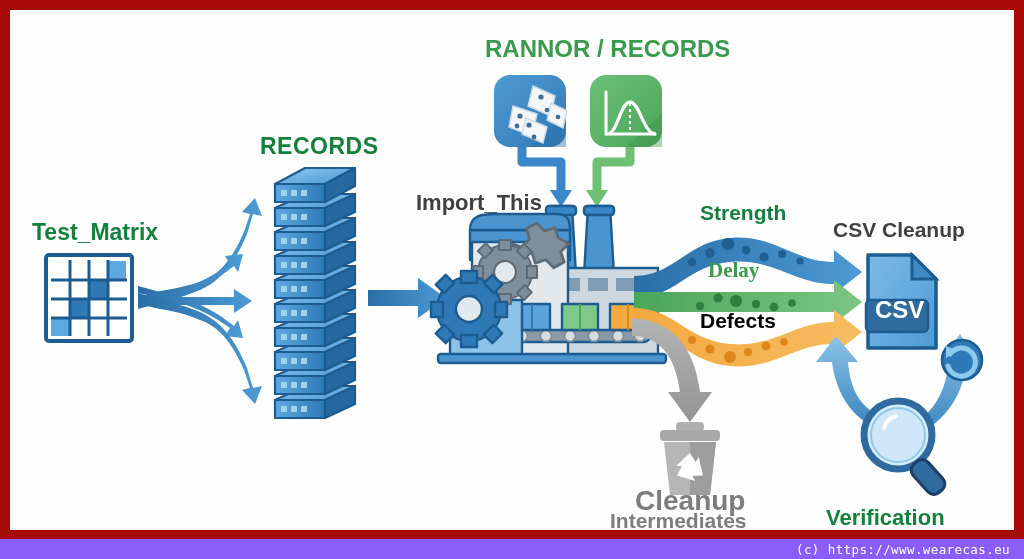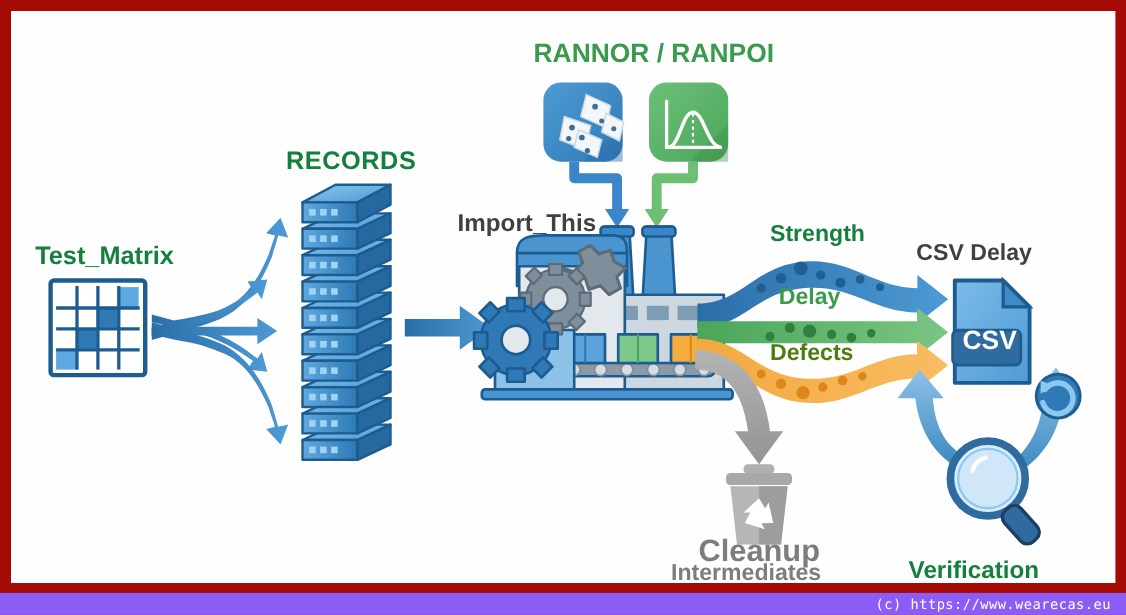--- a/index.html
+++ b/index.html
@@ -5,21 +5,21 @@
   html,body{margin:0;padding:0;background:#ffffff;}
   body{width:1024px;height:559px;overflow:hidden;font-family:"Liberation Sans",sans-serif;}
   #frame{position:relative;width:1024px;height:559px;background:#a50a05;box-sizing:border-box;}
   #canvas{position:absolute;left:10px;top:10px;width:1004px;height:520px;background:#fefefe;overflow:hidden;}
   #watermark{position:absolute;left:0;bottom:0;width:1024px;height:20px;background:#8b5cf6;color:#ffffff;
              font-family:"DejaVu Sans Mono",monospace;font-size:12.5px;letter-spacing:.4px;
              display:flex;align-items:center;justify-content:flex-end;padding-right:14px;box-sizing:border-box;}
   .lbl{position:absolute;font-weight:bold;white-space:nowrap;line-height:1.05;}
   .c-blue{color:#15803d;}
   .c-green{color:#3a9b4f;}
-  .c-orange{color:#4d7c0f;text-align:right;}
+  .c-orange{color:#000000;text-align:right;}
   .c-gray{color:#7d7d7d;}
   .c-navy{color:#404040;}
   svg{position:absolute;left:0;top:0;overflow:visible;}
   #art{position:absolute;left:0;top:0;width:1004px;height:520px;}
 </style>
 </head>
 <body>
 
 <div id="frame">
   <div id="canvas">
@@ -389,26 +389,26 @@
       <g>
         <circle cx="888" cy="425" r="34" fill="#d8ecfa" stroke="#2f6b9e" stroke-width="7"></circle>
         <circle cx="888" cy="425" r="27" fill="#cfe7f8" stroke="#8cc9ef" stroke-width="2"></circle>
         <path d="M874,418 a17,17 0 0 1 12,-12" fill="none" stroke="#ffffff" stroke-width="4" stroke-linecap="round"></path>
         <rect x="908" y="448" width="20" height="38" rx="8" transform="rotate(-42 918 467)" fill="#2f6b9e" stroke="#1d3f66" stroke-width="3"></rect>
       </g>
     </svg>
 
     <div class="lbl c-blue" style="left:22px;top:210px;font-size:23px;">Test_Matrix</div>
     <div class="lbl c-blue" style="left:250px;top:124px;font-size:23px;letter-spacing:.5px;">RECORDS</div>
-    <div class="lbl c-green" style="left:475px;top:26px;font-size:24px;">RANNOR / RANPOI</div>
+    <div class="lbl c-green" style="left:475px;top:26px;font-size:24px;">RANNOR / RECORDS</div>
     <div class="lbl c-navy" style="left:406px;top:181px;font-size:22px;">Import_This</div>
     <div class="lbl c-blue" style="left:690px;top:192px;font-size:21px;">Strength</div>
-    <div class="lbl c-green" style="left:698px;top:249px;font-size:21px;">Delay</div>
+    <div class="lbl c-green" style="left:698px;top:249px;font-size:21px;font-family:Liberation Serif, serif;">Delay</div>
     <div class="lbl c-orange" style="left:690px;top:300px;font-size:21px;">Defects</div>
-    <div class="lbl c-navy" style="left:823px;top:209px;font-size:21px;">CSV Delay</div>
+    <div class="lbl c-navy" style="left:823px;top:209px;font-size:21px;">CSV Cleanup</div>
     <div class="lbl" style="left:865px;top:287px;font-size:24px;color:#ffffff;">CSV</div>
     <div class="lbl c-gray" style="left:625px;top:476px;font-size:28px;">Cleanup</div>
     <div class="lbl c-gray" style="left:600px;top:500px;font-size:21px;">Intermediates</div>
     <div class="lbl c-blue" style="left:816px;top:496px;font-size:22px;text-align:center;">Verification</div>
   </div>
 
   <div id="watermark">
     <span>(c) https://www.wearecas.eu</span>
   </div>
 </div>

